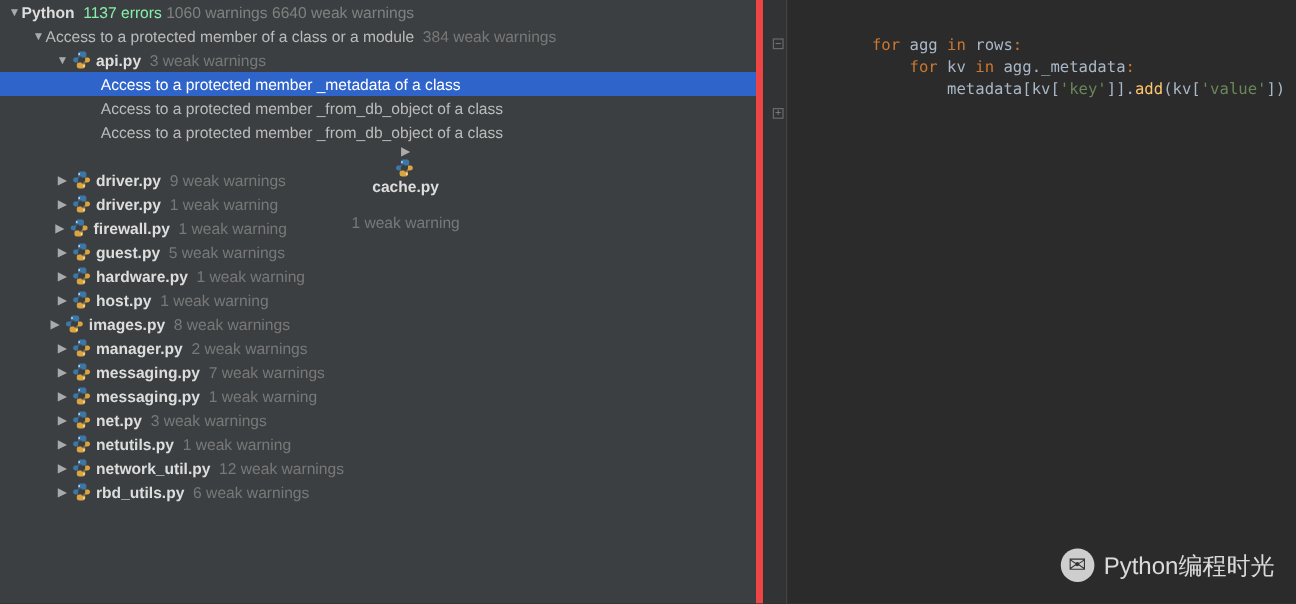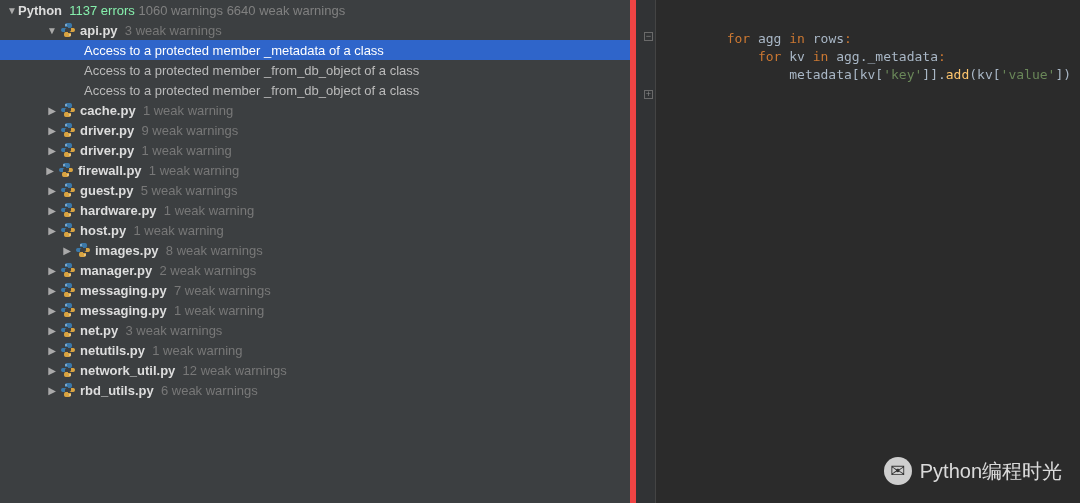--- a/index.html
+++ b/index.html
@@ -109,20 +109,26 @@
     <span class="arrow down"></span>
     <span class="bold">Python</span>
     <span>&nbsp;&nbsp;</span>
     <span class="errors">1137 errors</span>
     <span>&nbsp;</span>
     <span class="warnings">1060 warnings</span>
     <span>&nbsp;</span>
     <span class="warnings">6640 weak warnings</span>
   </div>
 
+  <div class="row" style="padding-left:26px">
+    <span class="arrow down"></span>
+    <span>Access to a protected member of a class or a module</span>
+    <span>&nbsp;&nbsp;</span>
+    <span class="dim">384 weak warnings</span>
+  </div>
 
   <div class="row" style="padding-left:46px">
     <span class="arrow down"></span>
     <svg class="pyicon" viewBox="0 0 16 16">
         <path fill="#3b78a8" d="M7 1C5 1 5 3 5 3v2h3v1H3S1 6 1 8s2 2 2 2h2V8s0-2 2-2h3s2 0 2-2V3s0-2-2-2H7z"></path>
         <circle cx="6" cy="3" r="0.7" fill="#fff"></circle>
         <path fill="#d9a441" d="M9 15c2 0 2-2 2-2v-2H8v-1h5s2 0 2-2-2-2-2-2h-2v2s0 2-2 2H6s-2 0-2 2v1s0 2 2 2h3z"></path>
         <circle cx="10" cy="13" r="0.7" fill="#fff"></circle>
       </svg>
     <span class="bold">api.py</span>
@@ -134,21 +140,21 @@
     <span>Access to a protected member _metadata of a class</span>
   </div>
   <div class="row" style="padding-left:84px">
     <span>Access to a protected member _from_db_object of a class</span>
   </div>
   <div class="row" style="padding-left:84px">
     <span>Access to a protected member _from_db_object of a class</span>
   </div>
 
   <div id="file-list">
-      <div class="row" style="padding-left: 46px;">
+      <div class="row" style="padding-left: 46px; flex-direction: column;">
         <span class="arrow right"></span>
         <svg class="pyicon" viewBox="0 0 16 16">
           <path fill="#3b78a8" d="M7 1C5 1 5 3 5 3v2h3v1H3S1 6 1 8s2 2 2 2h2V8s0-2 2-2h3s2 0 2-2V3s0-2-2-2H7z"></path>
           <circle cx="6" cy="3" r="0.7" fill="#fff"></circle>
           <path fill="#d9a441" d="M9 15c2 0 2-2 2-2v-2H8v-1h5s2 0 2-2-2-2-2-2h-2v2s0 2-2 2H6s-2 0-2 2v1s0 2 2 2h3z"></path>
           <circle cx="10" cy="13" r="0.7" fill="#fff"></circle>
         </svg>
         <span class="bold">cache.py</span>
         <span>&nbsp;&nbsp;</span>
         <span class="dim">1 weak warning</span>
@@ -218,21 +224,21 @@
         <svg class="pyicon" viewBox="0 0 16 16">
           <path fill="#3b78a8" d="M7 1C5 1 5 3 5 3v2h3v1H3S1 6 1 8s2 2 2 2h2V8s0-2 2-2h3s2 0 2-2V3s0-2-2-2H7z"></path>
           <circle cx="6" cy="3" r="0.7" fill="#fff"></circle>
           <path fill="#d9a441" d="M9 15c2 0 2-2 2-2v-2H8v-1h5s2 0 2-2-2-2-2-2h-2v2s0 2-2 2H6s-2 0-2 2v1s0 2 2 2h3z"></path>
           <circle cx="10" cy="13" r="0.7" fill="#fff"></circle>
         </svg>
         <span class="bold">host.py</span>
         <span>&nbsp;&nbsp;</span>
         <span class="dim">1 weak warning</span>
       </div>
-      <div class="row" style="padding-left: 61px; text-align: right;">
+      <div class="row" style="padding-left: 40px; text-align: right;">
         <span class="arrow right"></span>
         <svg class="pyicon" viewBox="0 0 16 16">
           <path fill="#3b78a8" d="M7 1C5 1 5 3 5 3v2h3v1H3S1 6 1 8s2 2 2 2h2V8s0-2 2-2h3s2 0 2-2V3s0-2-2-2H7z"></path>
           <circle cx="6" cy="3" r="0.7" fill="#fff"></circle>
           <path fill="#d9a441" d="M9 15c2 0 2-2 2-2v-2H8v-1h5s2 0 2-2-2-2-2-2h-2v2s0 2-2 2H6s-2 0-2 2v1s0 2 2 2h3z"></path>
           <circle cx="10" cy="13" r="0.7" fill="#fff"></circle>
         </svg>
         <span class="bold">images.py</span>
         <span>&nbsp;&nbsp;</span>
         <span class="dim">8 weak warnings</span>

